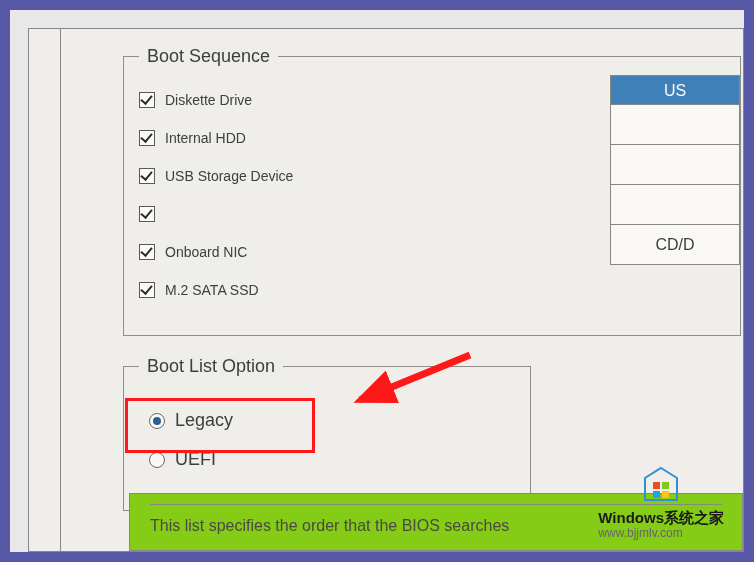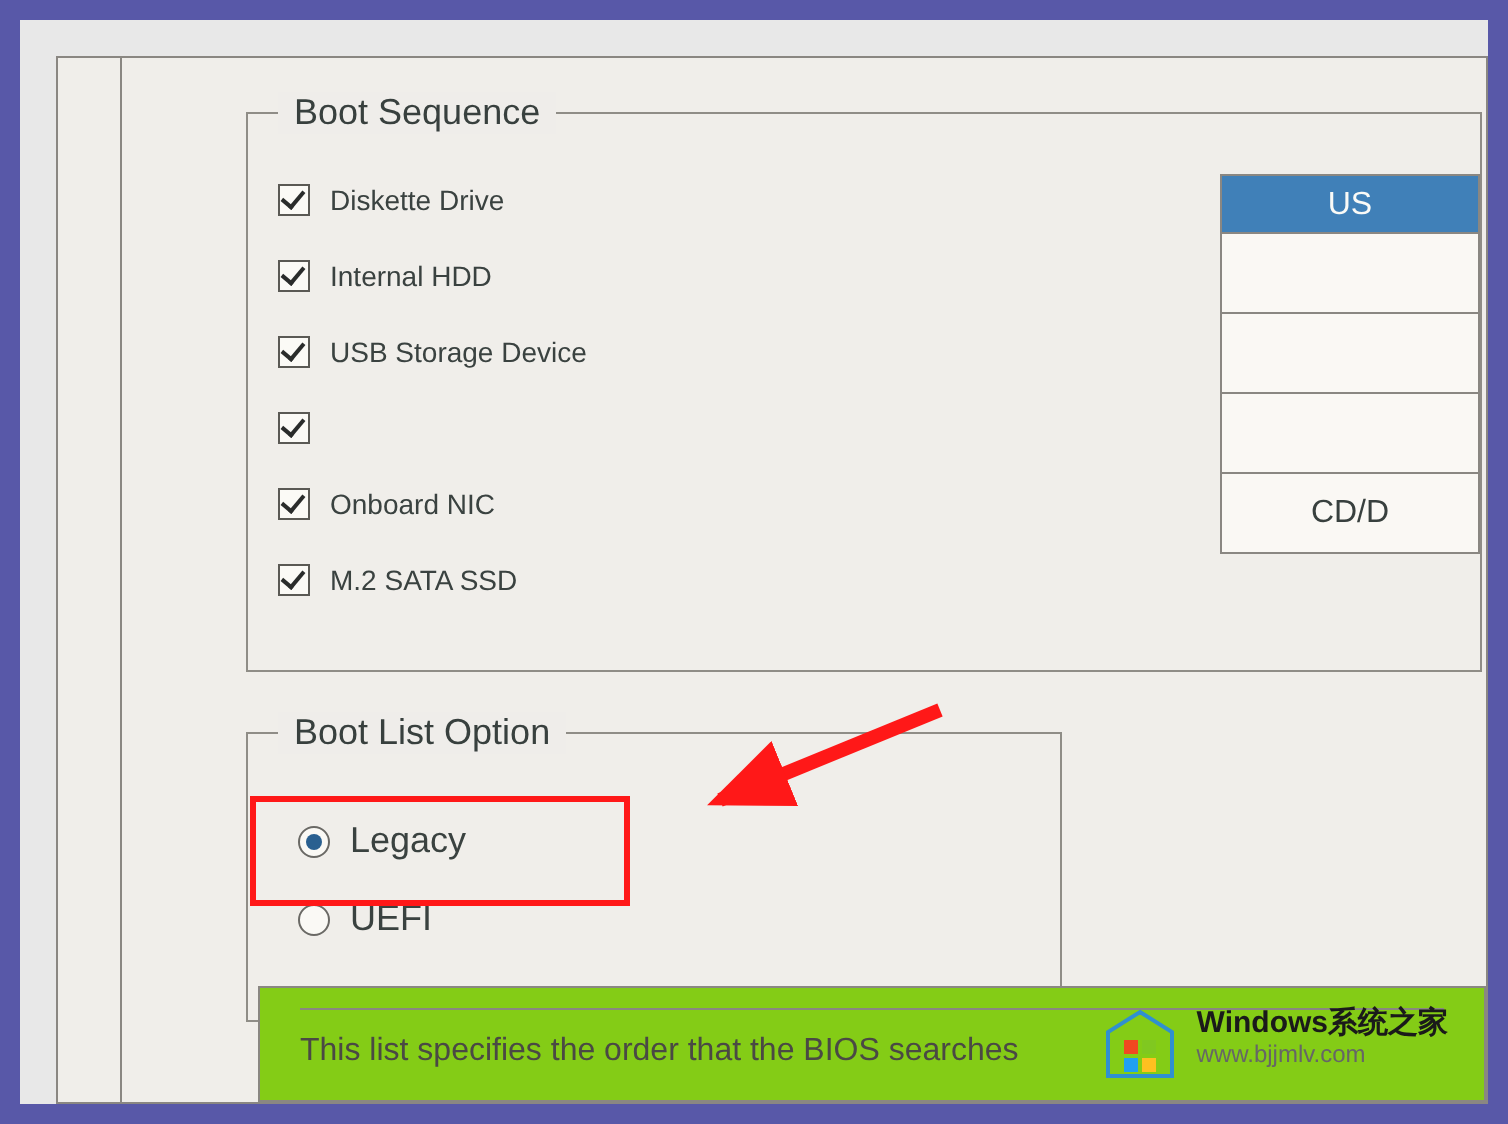--- a/index.html
+++ b/index.html
@@ -120,21 +120,21 @@
       border-radius: 50%;
       display: block;
     }
     .radio-label {
       font-size: 18px;
       color: #3a4240;
     }
     .side-table {
       position: absolute;
       right: 0;
-      top: 20px;
+      top: 8px;
       width: 130px;
     }
     .side-table-header {
       background: #4080b8;
       color: #fafaf7;
       text-align: center;
       font-size: 16px;
       height: 30px;
       line-height: 30px;
       border: 1px solid #8a8782;
@@ -180,22 +180,24 @@
     .description-inner {
       border-top: 1px solid #8a8782;
       padding-top: 12px;
       margin-top: -5px;
     }
     .watermark {
       position: absolute;
       bottom: 12px;
       right: 20px;
       display: flex;
+      align-items: center;
       gap: 8px;
       z-index: 100;
+      flex-direction: column;
     }
     .watermark-logo {
       width: 40px;
       height: 36px;
       position: relative;
     }
     .watermark-text {
       display: flex;
       flex-direction: column;
       line-height: 1.1;

